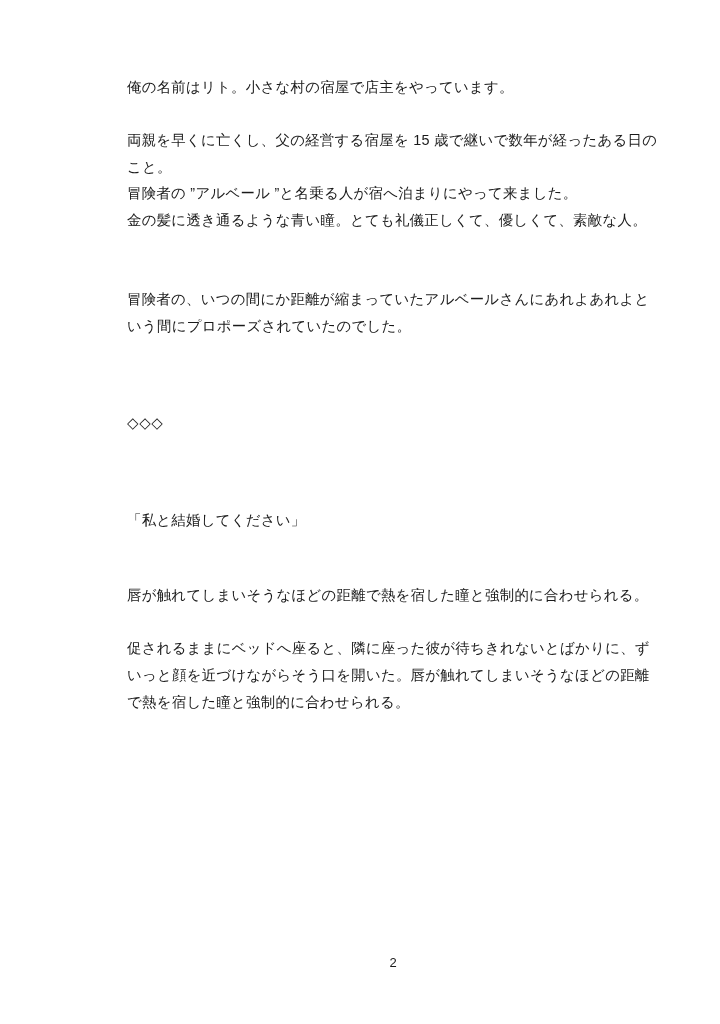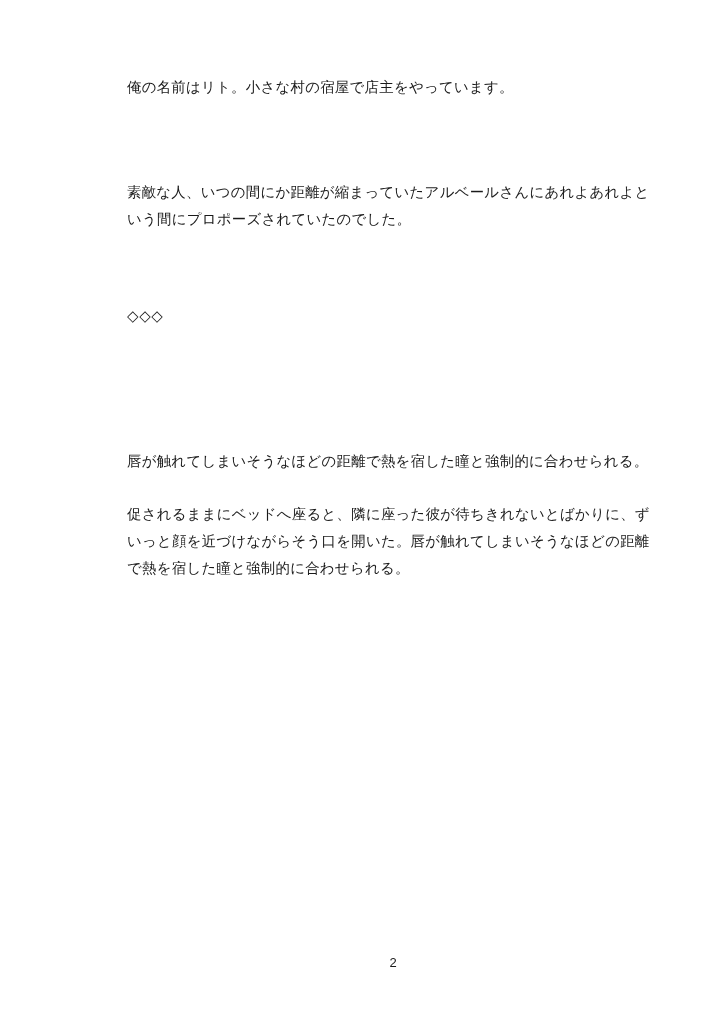--- a/index.html
+++ b/index.html
@@ -59,26 +59,30 @@
     color: #1a1a1a;
   }
 </style>
 </head>
 <body>
 
 <div class="page">
   <div class="content" id="body-container">
       <p class="para">俺の名前はリト。小さな村の宿屋で店主をやっています。</p>
       <div class="gap-md"></div>
+      <p class="para">両親を早くに亡くし、父の経営する宿屋を 15 歳で継いで数年が経ったある日のこと。
+冒険者の ”アルベール ”と名乗る人が宿へ泊まりにやって来ました。
+金の髪に透き通るような青い瞳。とても礼儀正しくて、優しくて、素敵な人。</p>
       <div class="gap-md"></div>
       <div class="gap-md"></div>
-      <p class="para">素敵な人、いつの間にか距離が縮まっていたアルベールさんにあれよあれよという間にプロポーズされていたのでした。</p>
+      <p class="para">冒険者の、いつの間にか距離が縮まっていたアルベールさんにあれよあれよという間にプロポーズされていたのでした。</p>
       <div class="gap-xl"></div>
       <p class="ornament">◇◇◇</p>
       <div class="gap-xl"></div>
+      <p class="para">「私と結婚してください」</p>
       <div class="gap-sm"></div>
       <div class="gap-sm"></div>
       <p class="para">唇が触れてしまいそうなほどの距離で熱を宿した瞳と強制的に合わせられる。</p>
       <div class="gap-md"></div>
       <p class="para">促されるままにベッドへ座ると、隣に座った彼が待ちきれないとばかりに、ずいっと顔を近づけながらそう口を開いた。唇が触れてしまいそうなほどの距離で熱を宿した瞳と強制的に合わせられる。</p>
     </div>
   <div class="page-number">2</div>
 </div>
 
 </body></html>

